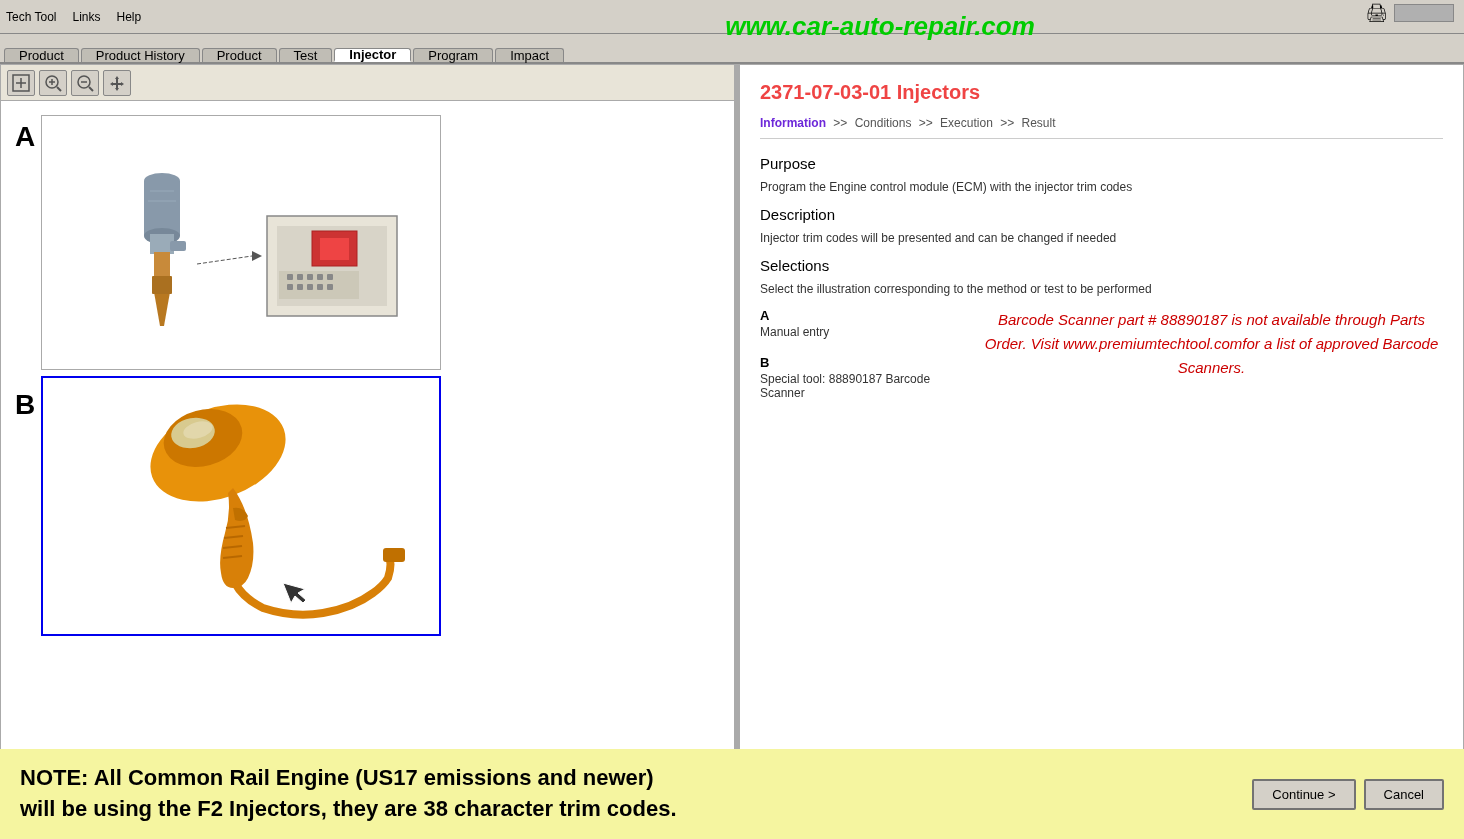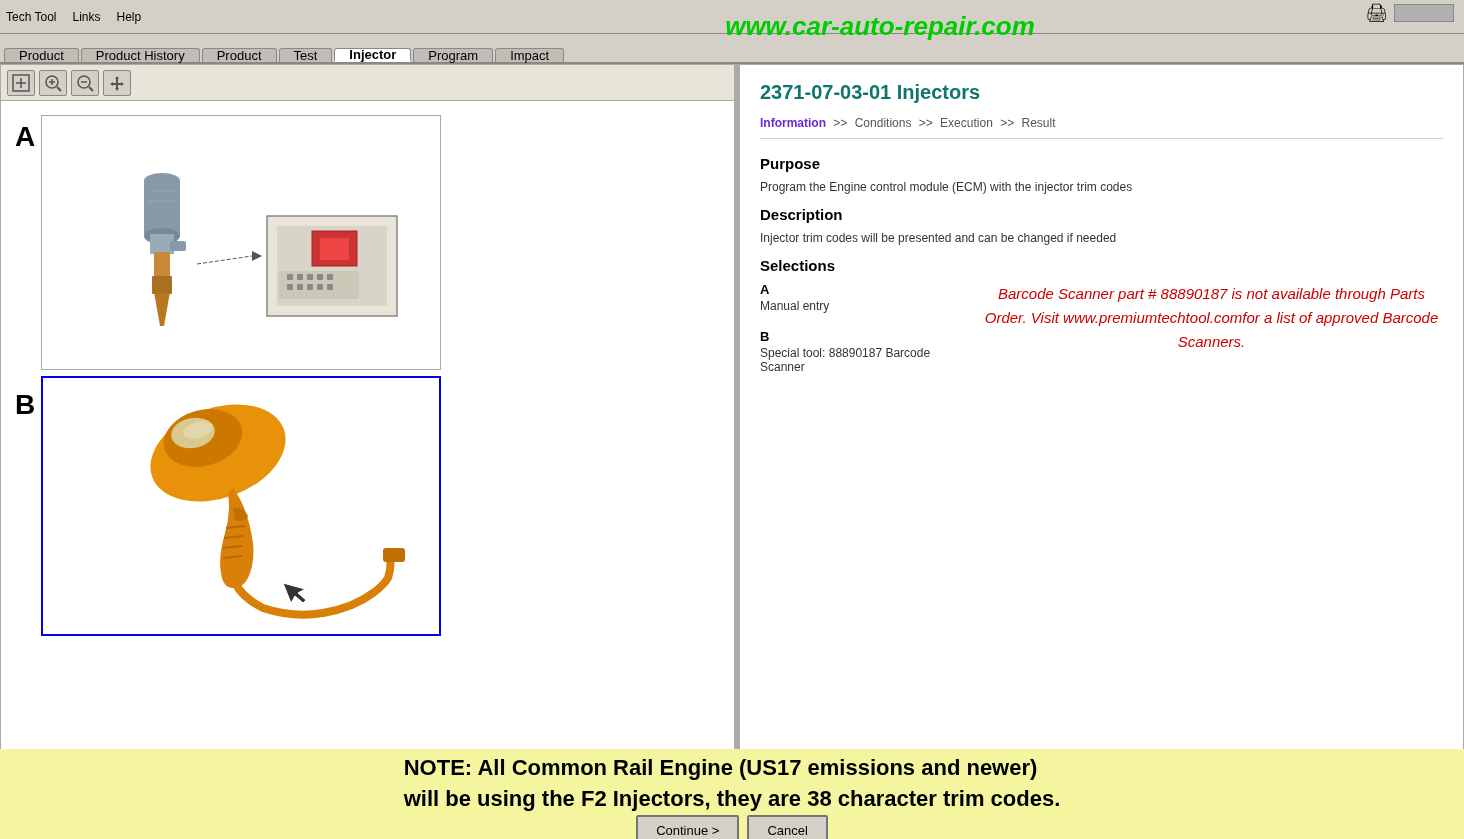--- a/index.html
+++ b/index.html
@@ -165,42 +165,42 @@
       border: 1px solid #aaa;
       border-left: 2px solid #aaa;
       padding: 16px 20px;
       overflow-y: auto;
     }
 
     #panel-title {
       font-size: 20px;
       font-weight: bold;
       margin-bottom: 12px;
-      color: #0f766e;
+      color: #ef4444;
     }
 
     #breadcrumb {
       font-size: 12px;
       color: #555;
       margin-bottom: 16px;
       border-bottom: 1px solid #ccc;
       padding-bottom: 8px;
     }
     #breadcrumb .crumb-active {
       font-weight: bold;
       color: #6d28d9;
     }
     #breadcrumb .crumb-sep {
       margin: 0 4px;
       color: #555;
     }
 
     .section-heading {
       font-size: 15px;
-      font-weight: bold;
+      font-weight: normal;
       margin-bottom: 6px;
       margin-top: 10px;
     }
     .section-text {
       font-size: 12px;
       color: #333;
       margin-bottom: 10px;
       line-height: 1.5;
     }
 
@@ -239,22 +239,21 @@
     
     #bottom-bar {
       position: absolute;
       bottom: 0;
       left: 0;
       right: 0;
       height: 90px;
       background: #f5f5a0;
       display: flex;
       align-items: center;
-      padding: 4px 20px;
-      flex-direction: column;
+      padding: 12px 20px;
     }
     #bottom-note {
       font-size: 22px;
       font-weight: bold;
       color: #000;
       line-height: 1.4;
       flex: 1;
     }
     #bottom-buttons {
       display: flex;
@@ -435,20 +434,21 @@
       <span>Result</span>
     </div>
 
     <div class="section-heading">Purpose</div>
     <div class="section-text">Program the Engine control module (ECM) with the injector trim codes</div>
 
     <div class="section-heading">Description</div>
     <div class="section-text">Injector trim codes will be presented and can be changed if needed</div>
 
     <div class="section-heading">Selections</div>
+    <div class="section-text">Select the illustration corresponding to the method or test to be performed</div>
 
     <div id="selections-area">
       <div id="selections-left">
         <div class="sel-item">
           <div class="sel-letter">A</div>
           <div class="sel-desc">Manual entry</div>
         </div>
         <div class="sel-item">
           <div class="sel-letter">B</div>
           <div class="sel-desc">Special tool: 88890187 Barcode Scanner</div>

